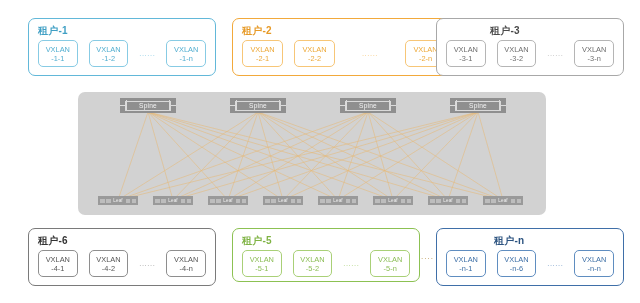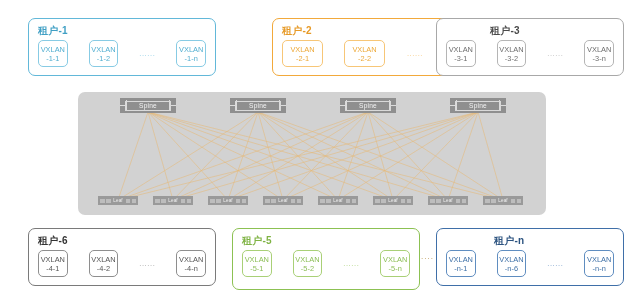--- a/index.html
+++ b/index.html
@@ -36,21 +36,21 @@
     line-height: 11px;
     white-space: nowrap;
   }
   .vxlan-row {
     position: absolute;
     left: 9px;
     right: 9px;
     top: 21px;
     display: flex;
     align-items: center;
-    gap: 21px;
+    gap: 11px;
   }
   .vxlan {
     box-sizing: border-box;
     border: 1.1px solid #999;
     border-radius: 5px;
     background: #ffffff;
     width: 41px;
     height: 27px;
     display: flex;
     flex-direction: column;
@@ -213,21 +213,21 @@
         <span>-1-2</span>
       </div>
       <div class="dots">......</div>
       <div class="vxlan">
         <span>VXLAN</span>
         <span>-1-n</span>
       </div>
     </div>
   </div>
 
-  <div class="tenant c-orange" style="left:232px; top:18px; width:224px; height:58px;margin-left:40px;">
+  <div class="tenant c-orange" style="left:232px; top:18px; width:224px; height:58px;">
     <div class="tenant-title">租户-2</div>
     <div class="vxlan-row">
       <div class="vxlan">
         <span>VXLAN</span>
         <span>-2-1</span>
       </div>
       <div class="vxlan">
         <span>VXLAN</span>
         <span>-2-2</span>
       </div>
@@ -404,21 +404,21 @@
         <span>-4-2</span>
       </div>
       <div class="dots">......</div>
       <div class="vxlan">
         <span>VXLAN</span>
         <span>-4-n</span>
       </div>
     </div>
   </div>
 
-  <div class="tenant c-green" style="left:232px; top:228px; width:188px; height:62px;text-decoration:underline;">
+  <div class="tenant c-green" style="left:232px; top:228px; width:188px; height:54px;text-decoration:underline;">
     <div class="tenant-title">租户-5</div>
     <div class="vxlan-row">
       <div class="vxlan">
         <span>VXLAN</span>
         <span>-5-1</span>
       </div>
       <div class="vxlan">
         <span>VXLAN</span>
         <span>-5-2</span>
       </div>

